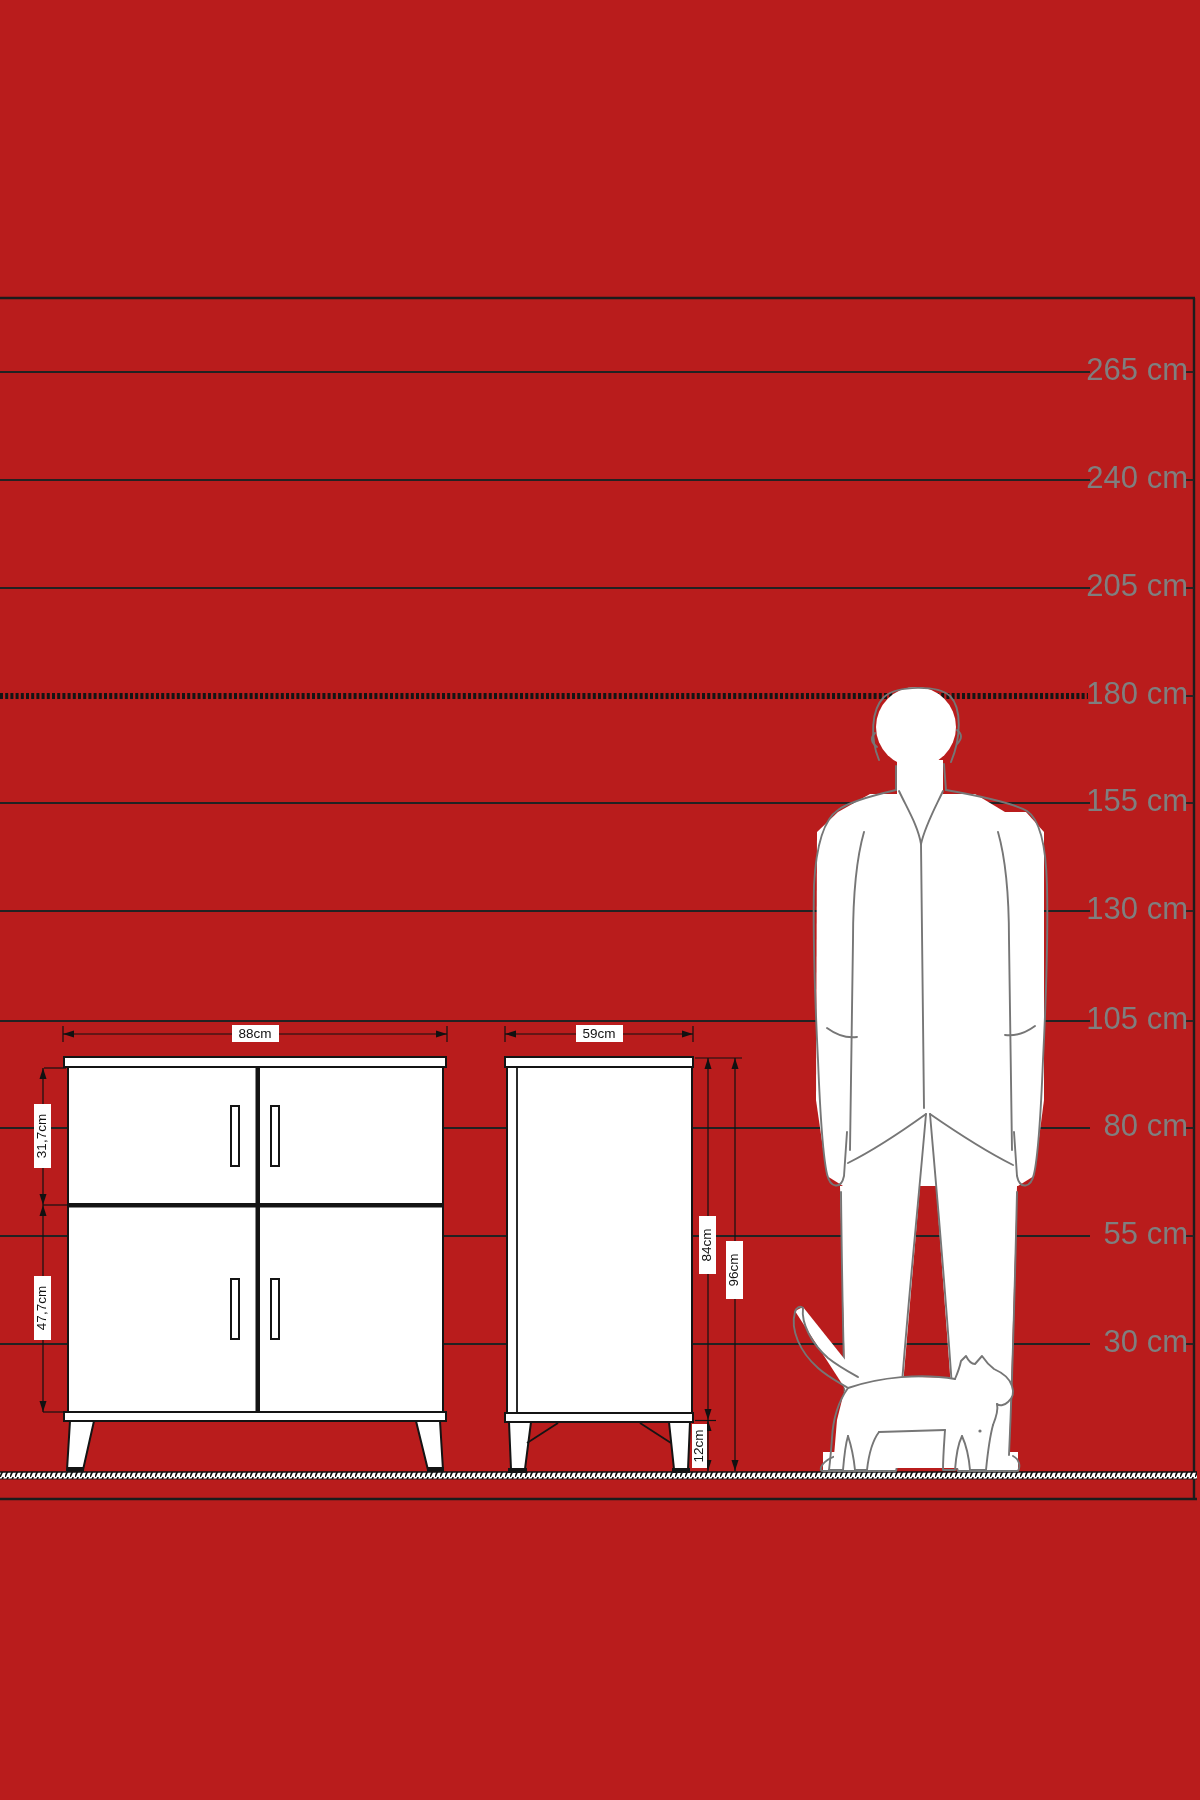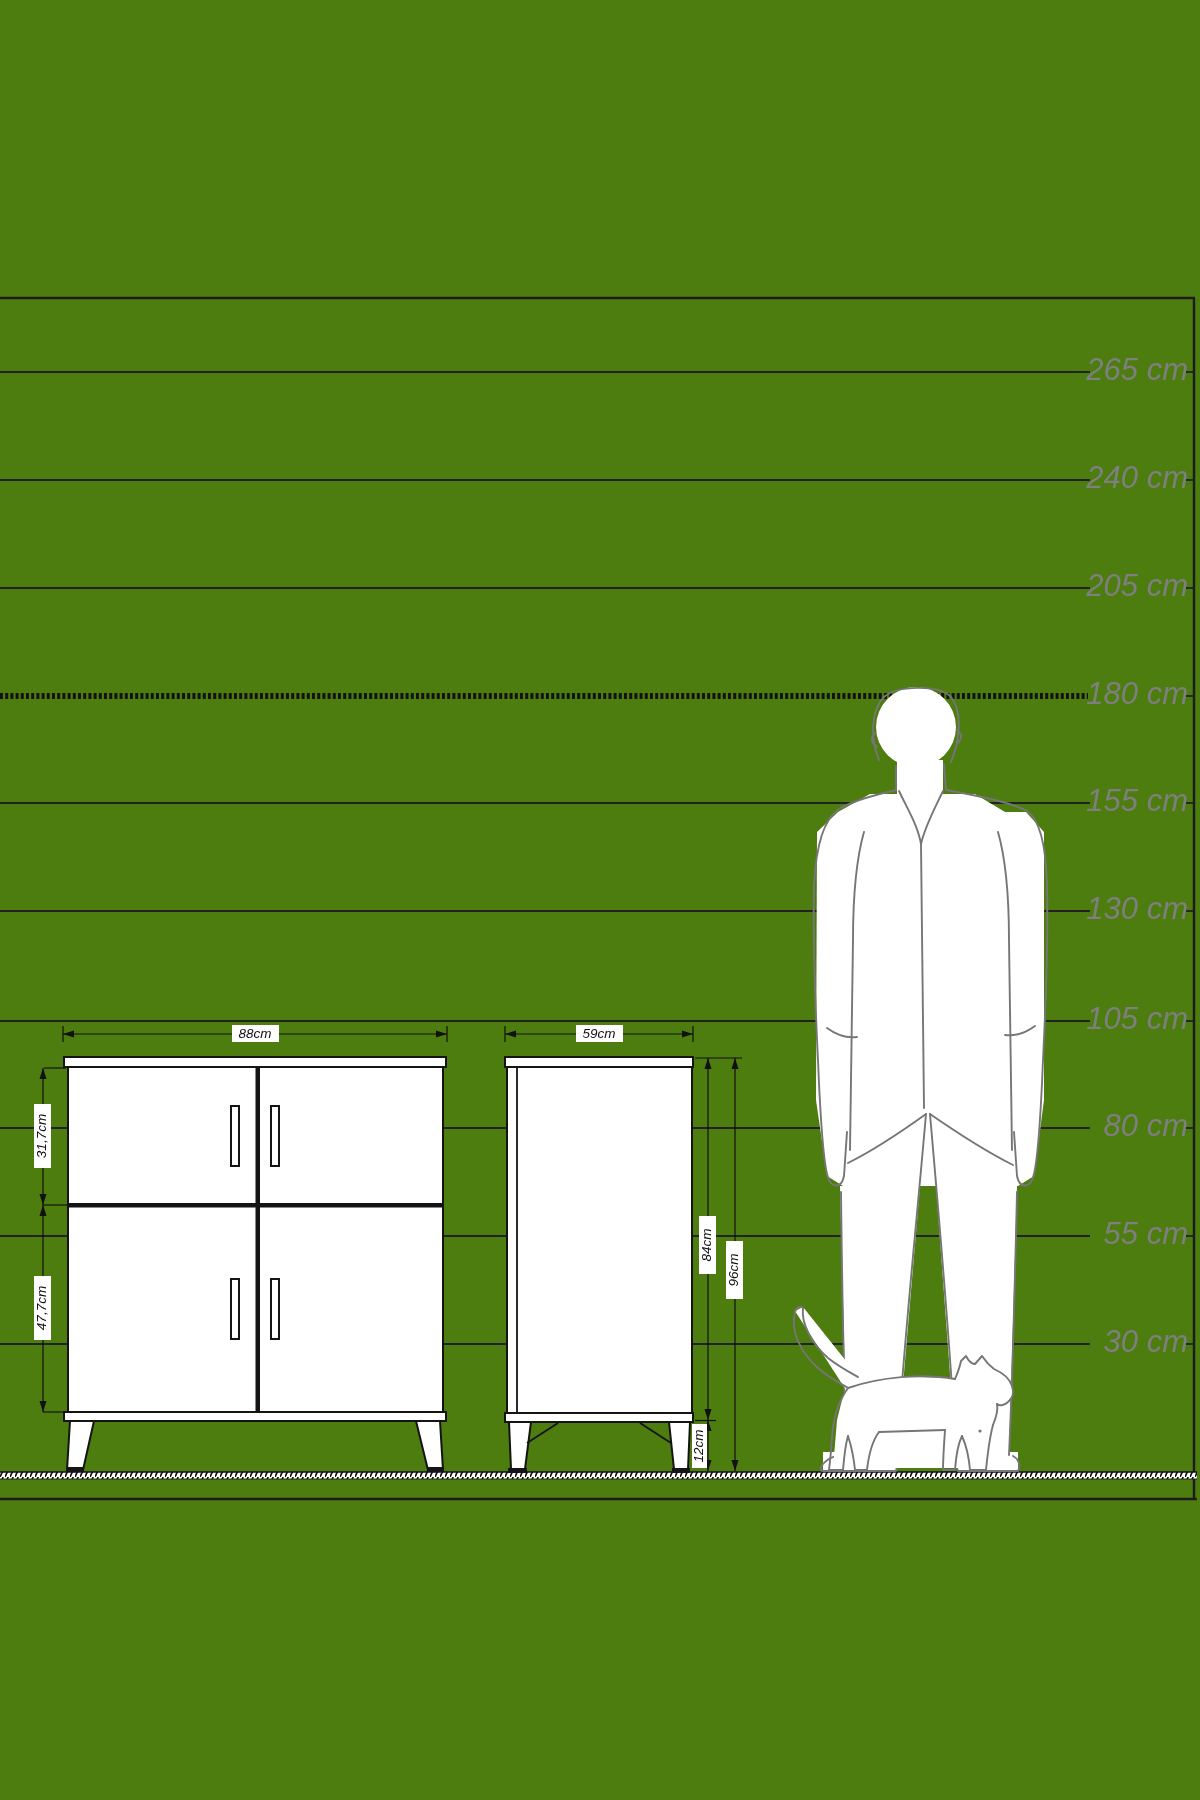--- a/index.html
+++ b/index.html
@@ -1,17 +1,17 @@
 <!DOCTYPE html>
 <html><head>
 <meta charset="utf-8">
 <style>
   html,body{margin:0;padding:0;background:#ffffff;}
-  .stage{position:relative;width:1200px;height:1800px;background:#4d7c0f;overflow:hidden;
-         font-family:"Liberation Sans","DejaVu Sans",sans-serif;font-style:italic;}
+  .stage{position:relative;width:1200px;height:1800px;background:#b91c1c;overflow:hidden;
+         font-family:"Liberation Sans","DejaVu Sans",sans-serif;}
   svg{display:block;}
   text{font-family:"Liberation Sans","DejaVu Sans",sans-serif;}
   .ruler-label{font-size:31px;fill:#7f7f7f;}
   .dim-label{font-size:13.5px;fill:#111111;}
   .thin{stroke:#222222;stroke-width:1.8;}
   .frame{stroke:#1c1c1c;stroke-width:2.4;}
   .cab{stroke:#141414;stroke-width:2;fill:#ffffff;}
   .cabline{stroke:#141414;stroke-width:1.8;fill:none;}
   .dim{stroke:#111111;stroke-width:1.2;fill:none;}
   .fig{stroke:#767676;stroke-width:1.9;fill:none;stroke-linecap:round;stroke-linejoin:round;}

